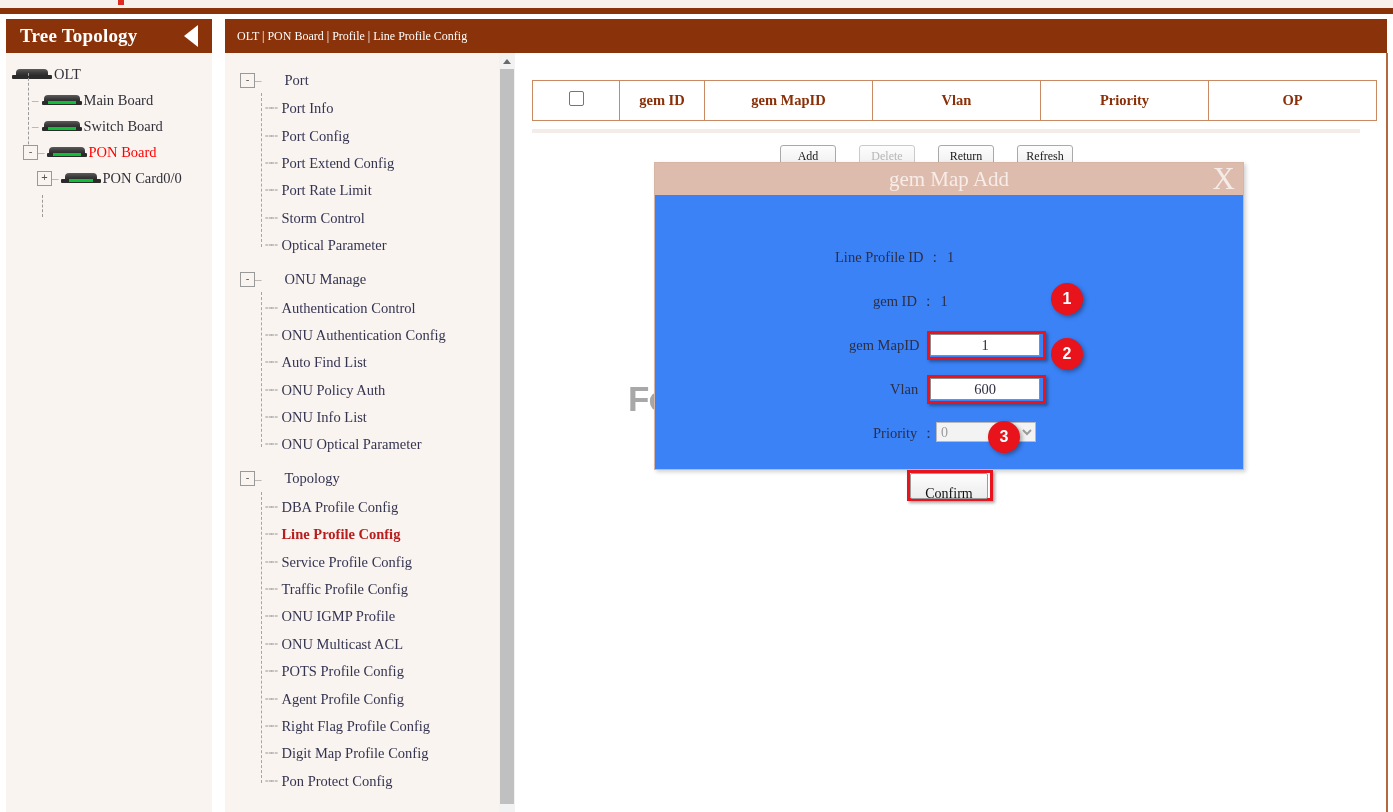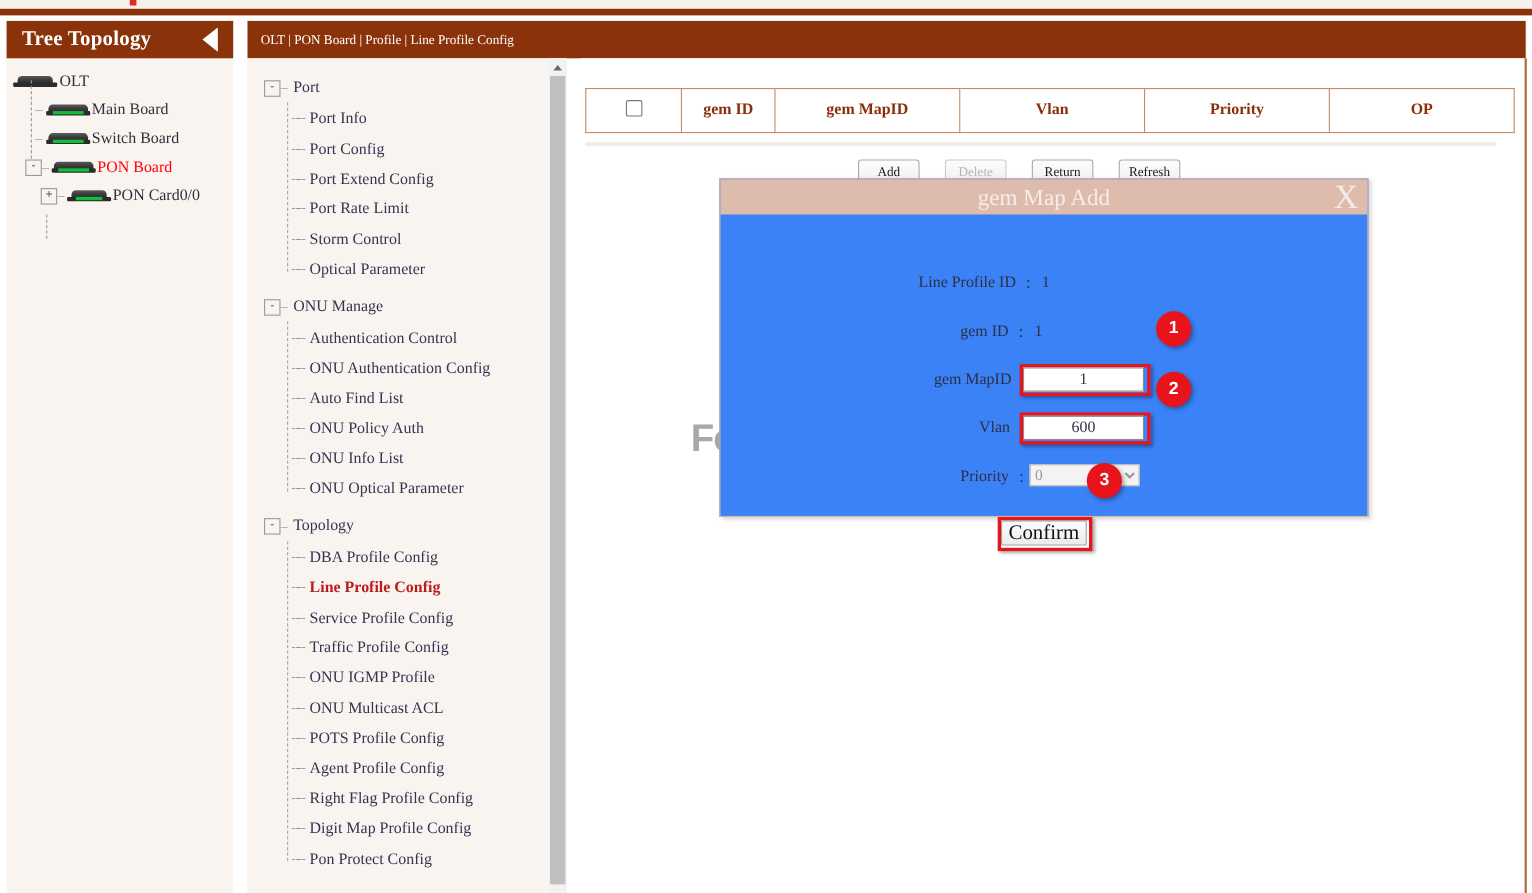--- a/index.html
+++ b/index.html
@@ -172,21 +172,21 @@
     font-size: 14.5px;
     color: #343450;
   }
   .menu-group {
     display: flex;
     align-items: center;
     height: 30px;
     padding-left: 15px;
     position: relative;
   }
-  .menu-group .gname { margin-left: 6px; }
+  .menu-group .gname { margin-left: 24px; }
   .menu-item {
     display: flex;
     align-items: center;
     height: 27.4px;
     padding-left: 40px;
     position: relative;
     color: #343450;
     cursor: pointer;
     white-space: nowrap;
   }
@@ -414,27 +414,27 @@
     background: #f3f3f3;
     color: #9b9b9b;
     font-family: "Liberation Serif", serif;
     font-size: 14px;
     box-sizing: border-box;
   }
   #confirm-btn {
     width: 78px;
     height: 23px;
     font-family: "Liberation Serif", serif;
-    font-size: 19px;
+    font-size: 14px;
     background: linear-gradient(180deg,#fdfdfd,#ececec);
     border: 1px solid #9b9b9b;
     border-radius: 2px;
     color: #111;
     cursor: pointer;
-    padding: 0;
+    padding: 12px;
   }
 
   
   .badge {
     position: absolute;
     width: 32px;
     height: 32px;
     border-radius: 50%;
     background: #e8131b;
     color: #ffffff;

